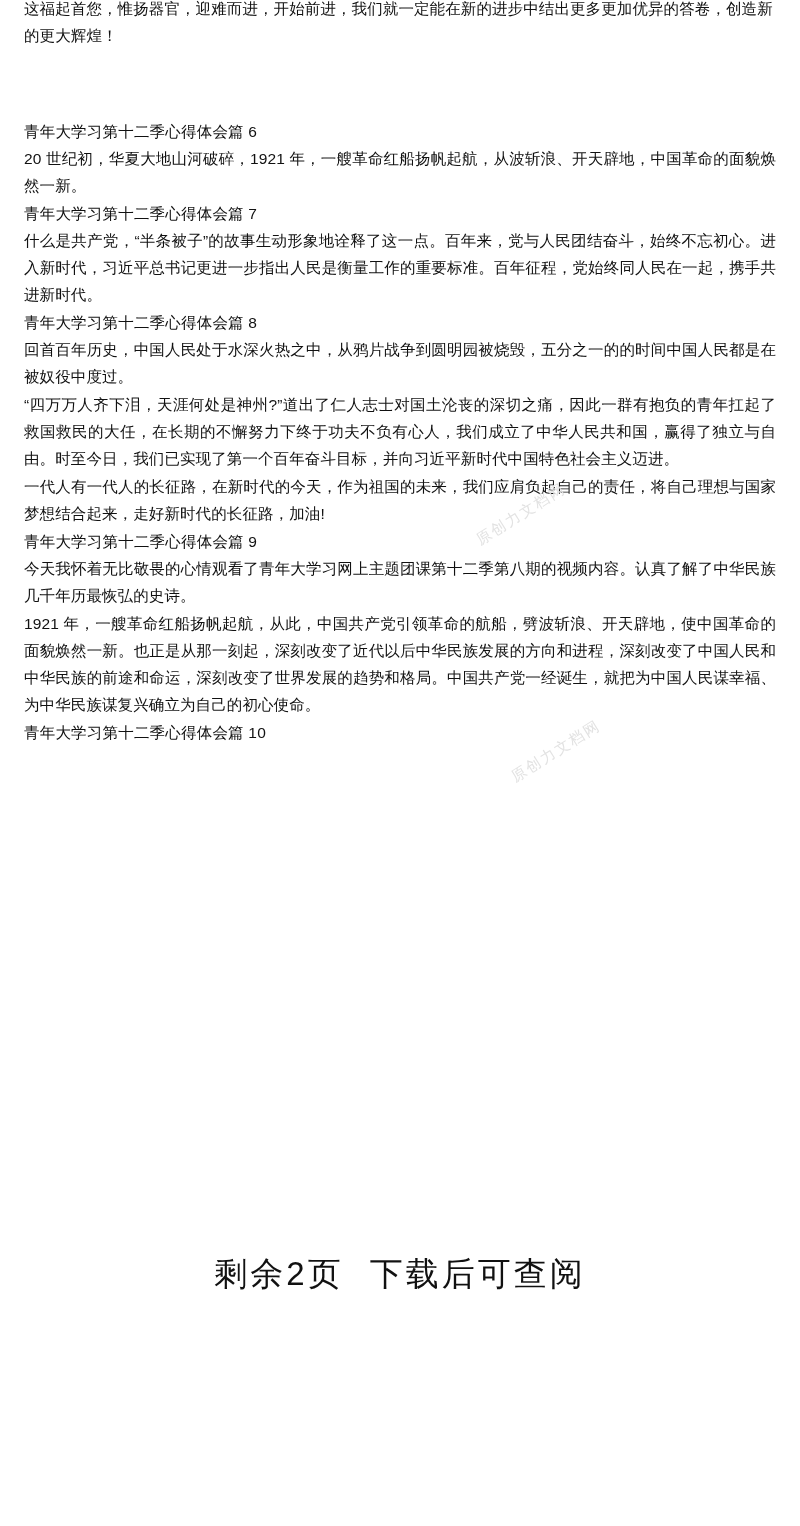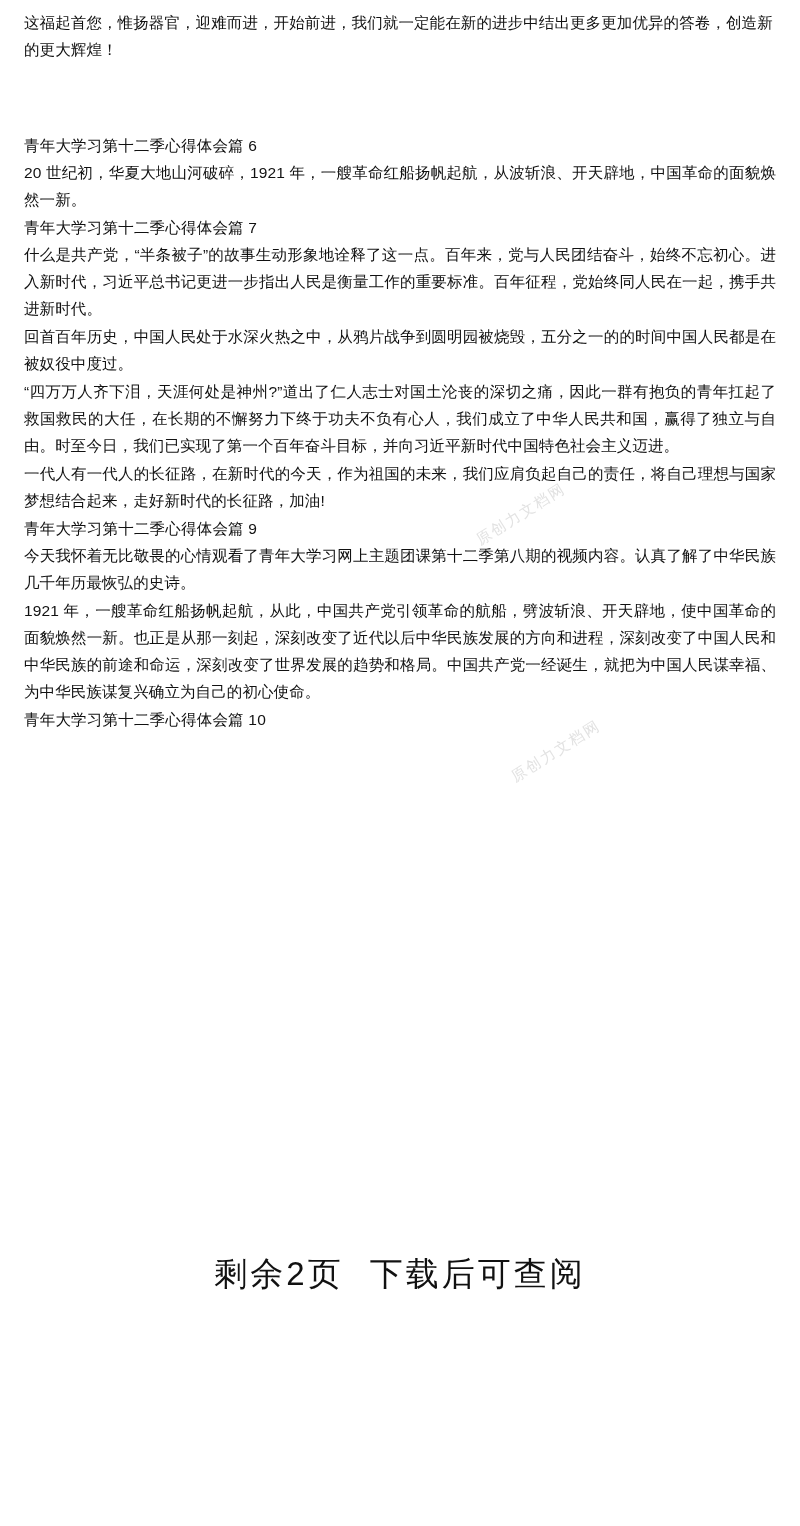--- a/index.html
+++ b/index.html
@@ -13,21 +13,21 @@
     position: relative;
     font-family: "Liberation Sans", "DejaVu Sans", sans-serif;
     color: #111111;
     overflow: hidden;
   }
   .page {
     position: relative;
     width: 800px;
     height: 1344px;
     box-sizing: border-box;
-    padding: 18px 24px;
+    padding: 4px 24px;
   }
   .doc-body {
     padding-top: 2px;
   }
   .para {
     font-size: 15.5px;
     line-height: 27px;
     text-align: justify;
     margin: 0 0 1px 0;
     letter-spacing: 0.1px;
@@ -97,20 +97,21 @@
     <p class="cut-top">这福起首您，惟扬器官，迎难而进，开始前进，我们就一定能在新的进步中结出更多更加优异的答卷，创造新的更大辉煌！</p>
 
     <div class="spacer-lg"></div>
 
     <p class="heading">青年大学习第十二季心得体会篇 6</p>
     <p class="para">20 世纪初，华夏大地山河破碎，1921 年，一艘革命红船扬帆起航，从波斩浪、开天辟地，中国革命的面貌焕然一新。</p>
 
     <p class="heading">青年大学习第十二季心得体会篇 7</p>
     <p class="para">什么是共产党，“半条被子”的故事生动形象地诠释了这一点。百年来，党与人民团结奋斗，始终不忘初心。进入新时代，习近平总书记更进一步指出人民是衡量工作的重要标准。百年征程，党始终同人民在一起，携手共进新时代。</p>
 
+    <p class="heading">青年大学习第十二季心得体会篇 8</p>
     <p class="para">回首百年历史，中国人民处于水深火热之中，从鸦片战争到圆明园被烧毁，五分之一的的时间中国人民都是在被奴役中度过。</p>
     <p class="para">“四万万人齐下泪，天涯何处是神州?”道出了仁人志士对国土沦丧的深切之痛，因此一群有抱负的青年扛起了救国救民的大任，在长期的不懈努力下终于功夫不负有心人，我们成立了中华人民共和国，赢得了独立与自由。时至今日，我们已实现了第一个百年奋斗目标，并向习近平新时代中国特色社会主义迈进。</p>
     <p class="para">一代人有一代人的长征路，在新时代的今天，作为祖国的未来，我们应肩负起自己的责任，将自己理想与国家梦想结合起来，走好新时代的长征路，加油!</p>
 
     <p class="heading">青年大学习第十二季心得体会篇 9</p>
     <p class="para">今天我怀着无比敬畏的心情观看了青年大学习网上主题团课第十二季第八期的视频内容。认真了解了中华民族几千年历最恢弘的史诗。</p>
     <p class="para">1921 年，一艘革命红船扬帆起航，从此，中国共产党引领革命的航船，劈波斩浪、开天辟地，使中国革命的面貌焕然一新。也正是从那一刻起，深刻改变了近代以后中华民族发展的方向和进程，深刻改变了中国人民和中华民族的前途和命运，深刻改变了世界发展的趋势和格局。中国共产党一经诞生，就把为中国人民谋幸福、为中华民族谋复兴确立为自己的初心使命。</p>
 
     <p class="heading">青年大学习第十二季心得体会篇 10</p>
 

